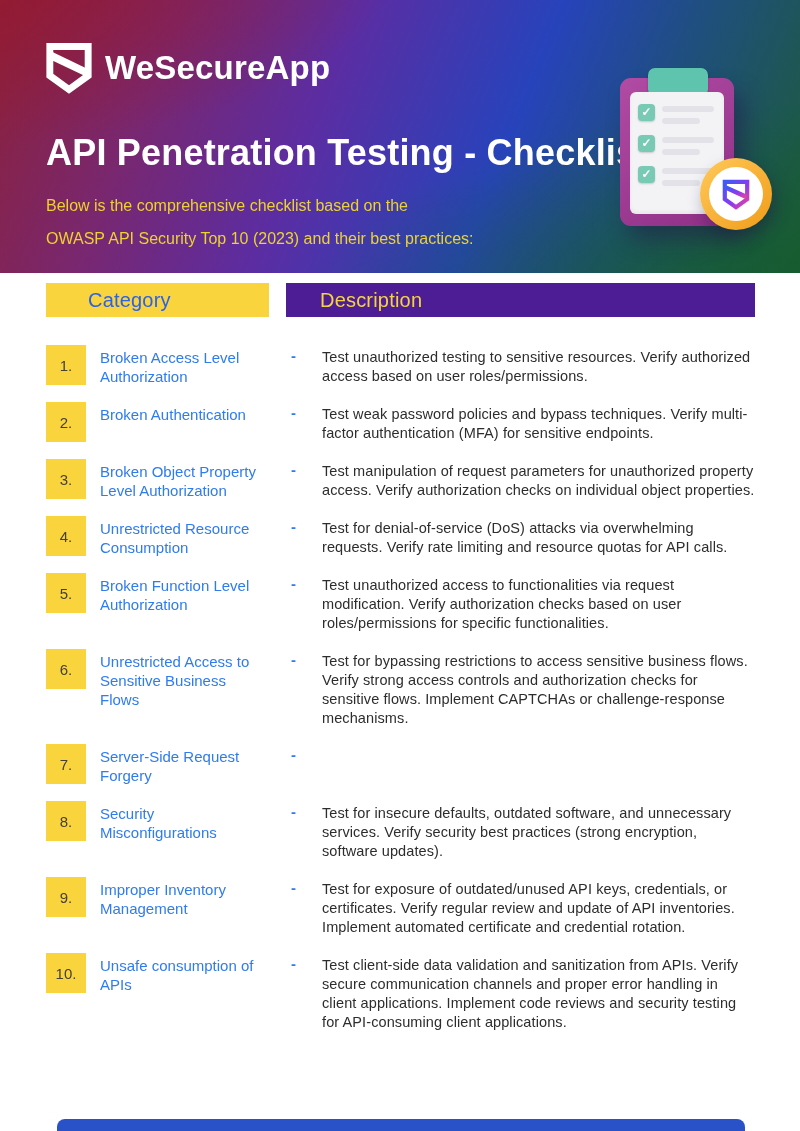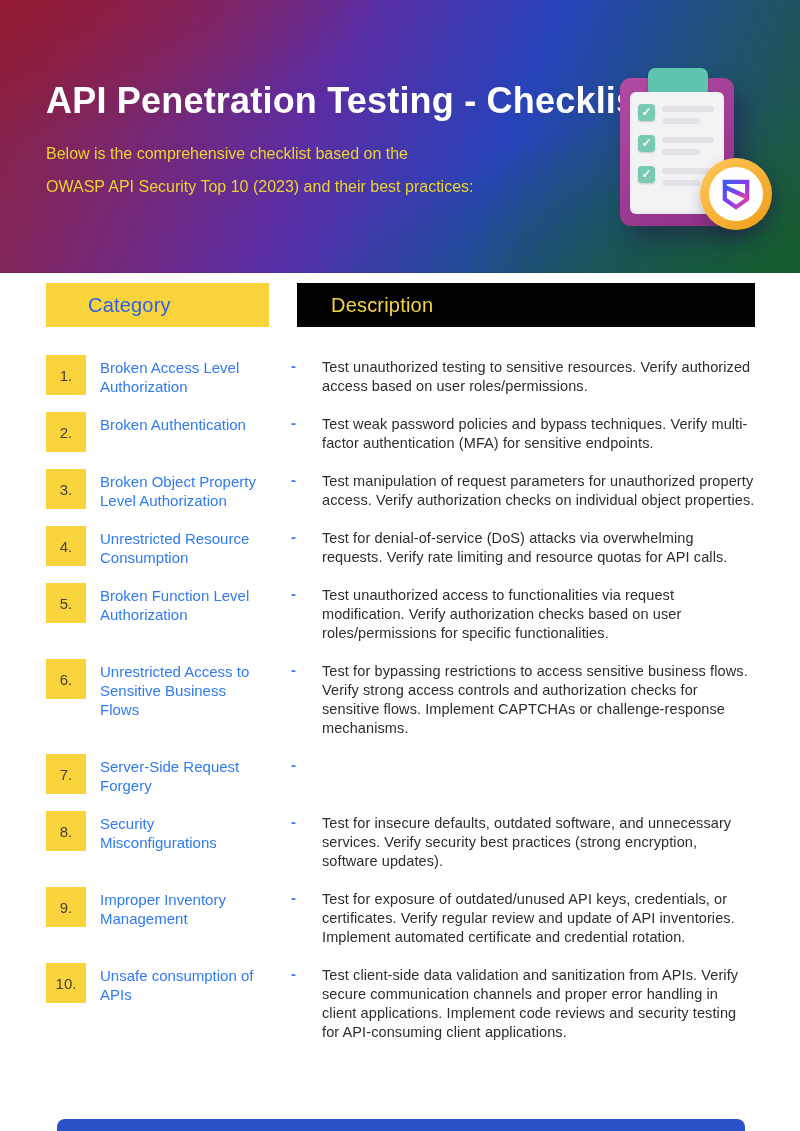--- a/index.html
+++ b/index.html
@@ -60,29 +60,29 @@
     box-shadow:4px 8px 16px rgba(35,20,70,.4);
     display:flex;align-items:center;justify-content:center;
   }
   .cb-badge-inner{
     width:54px;height:54px;border-radius:50%;background:#ffffff;
     display:flex;align-items:center;justify-content:center;
   }
 
   
   .table-head{
-    margin:10px 45px 0 46px;height:44px;display:flex;gap:28px;text-align:center;
+    margin:10px 45px 0 46px;height:34px;display:flex;gap:17px;text-align:center;
   }
   .th-category{
     width:223px;background:#f9d43c;color:#2b62e8;
     display:flex;align-items:center;padding-left:42px;box-sizing:border-box;
     font-size:20px;font-weight:500;letter-spacing:.2px;
   }
   .th-description{
-    flex:1;background:#000000;color:#f5d43f;
+    flex:1;background:#4c1d95;color:#f5d43f;
     display:flex;align-items:center;padding-left:34px;box-sizing:border-box;
     font-size:20px;font-weight:500;letter-spacing:.2px;
   }
 
   
   .rows{margin:28px 45px 0 46px;}
   .row{
     display:grid;grid-template-columns:40px 165px 29px 1fr;column-gap:14px;
     margin-bottom:16px;align-items:start;
   }
@@ -106,20 +106,27 @@
     position:absolute;left:57px;right:55px;bottom:0;height:12px;
     background:#2a52c8;border-radius:8px 8px 0 0;
   }
 </style>
 </head>
 <body>
 
 <div class="page">
 
   <div class="hero">
+    <div class="logo-row">
+      <svg class="logo-shield" viewBox="0 0 60 66">
+        <path d="M5 5 H55 V43 L30 61 L5 43 Z" fill="none" stroke="#ffffff" stroke-width="9" stroke-linejoin="miter"></path>
+        <path d="M7 17 L53 39" stroke="#ffffff" stroke-width="10"></path>
+      </svg>
+      <span class="brand-name">WeSecureApp</span>
+    </div>
     <div class="hero-title">API Penetration Testing - Checklist</div>
     <div class="hero-subtitle">Below is the comprehensive checklist based on the
 OWASP API Security Top 10 (2023) and their best practices:</div>
 
     <div class="clipboard">
       <div class="cb-body"></div>
       <div class="cb-clip"></div>
       <div class="cb-paper">
         <div class="cb-item">
           <div class="cb-check">✓</div>

